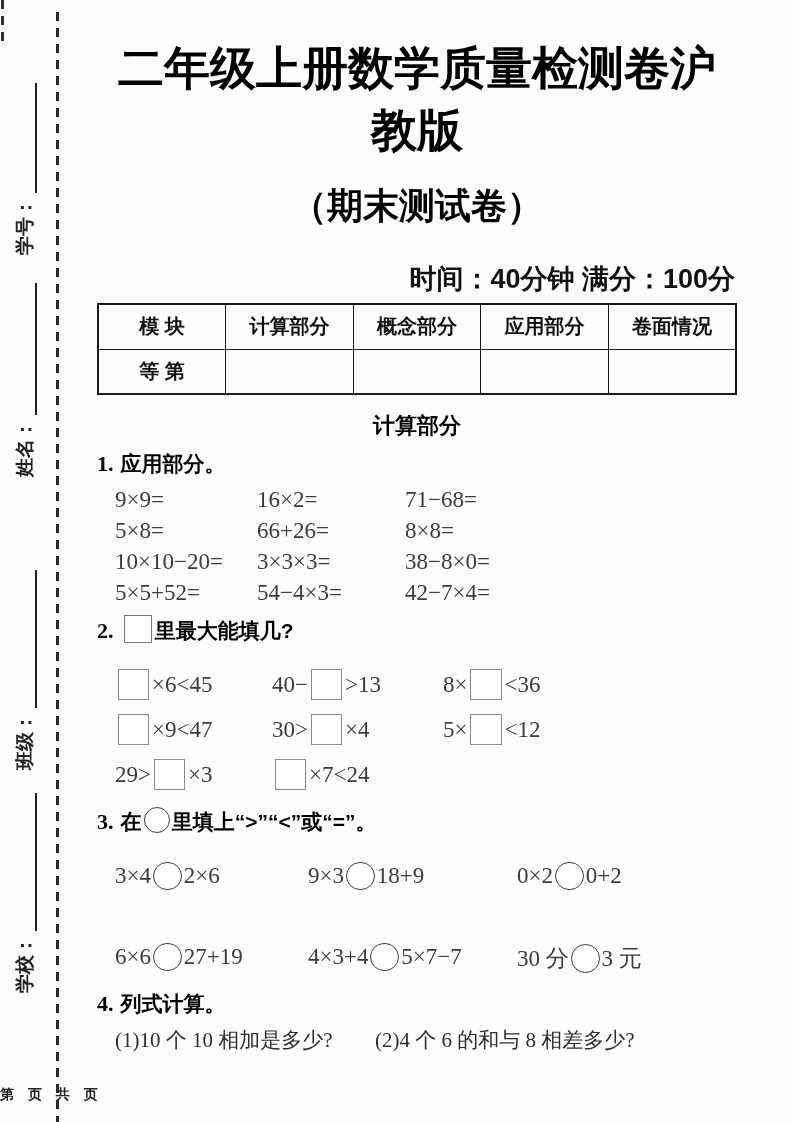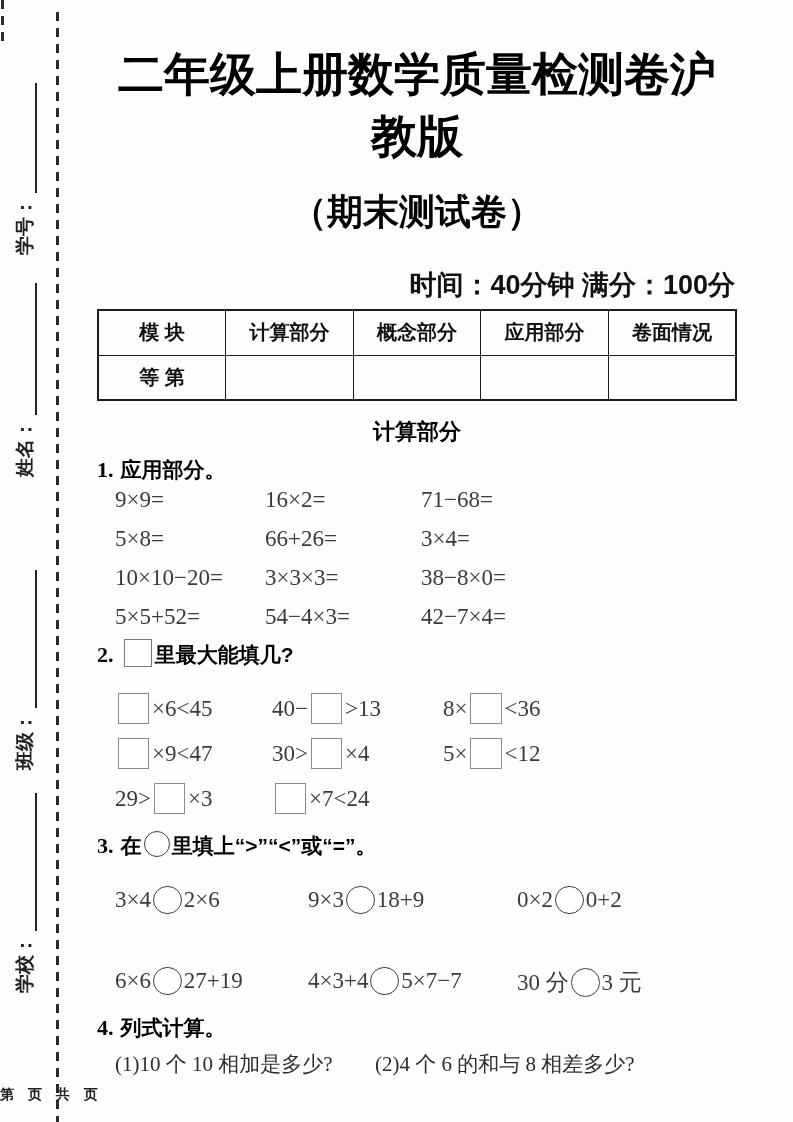--- a/index.html
+++ b/index.html
@@ -40,21 +40,21 @@
     border-bottom: 2px solid #222;
     margin-left: 5px;
     position: relative;
     top: 11px;
   }
 
   
   .content {
     position: absolute;
     left: 97px;
-    top: 12px;
+    top: 6px;
     width: 640px;
   }
   .title {
     margin-top: 32px;
     text-align: center;
     font-size: 46px;
     font-weight: 900;
     letter-spacing: 0px;
     color: #000;
   }
@@ -107,23 +107,23 @@
   .q-prompt .expr-inline { display: inline-flex; align-items: center; }
 
   .eq { 
     font-family: "Liberation Serif", "DejaVu Serif", serif;
     font-size: 23px;
     color: #3b3b3b;
     white-space: nowrap;
   }
   .grid-q1 {
     margin-left: 18px;
+    margin-top: 6px;
     display: grid;
     grid-template-columns: 142px 148px auto;
-    gap: 8px;
   }
   .grid-q1 .eq { line-height: 31px; }
 
   .grid-q2 {
     margin-left: 18px;
     margin-top: 19px;
     display: grid;
     grid-template-columns: 157px 171px auto;
     grid-auto-rows: 45px;
     align-items: center;
@@ -235,21 +235,21 @@
     <div class="q-prompt">
       <span class="q-num">1.</span>
       <span class="expr-inline">应用部分。</span>
     </div>
     <div class="grid-q1">
       <span class="eq">9×9=</span>
       <span class="eq">16×2=</span>
       <span class="eq">71−68=</span>
       <span class="eq">5×8=</span>
       <span class="eq">66+26=</span>
-      <span class="eq">3×4=</span>
+      <span class="eq">8×8=</span>
       <span class="eq">10×10−20=</span>
       <span class="eq">3×3×3=</span>
       <span class="eq">38−8×0=</span>
       <span class="eq">5×5+52=</span>
       <span class="eq">54−4×3=</span>
       <span class="eq">42−7×4=</span>
     </div>
 
     <div class="q-prompt">
       <span class="q-num">2.</span>

